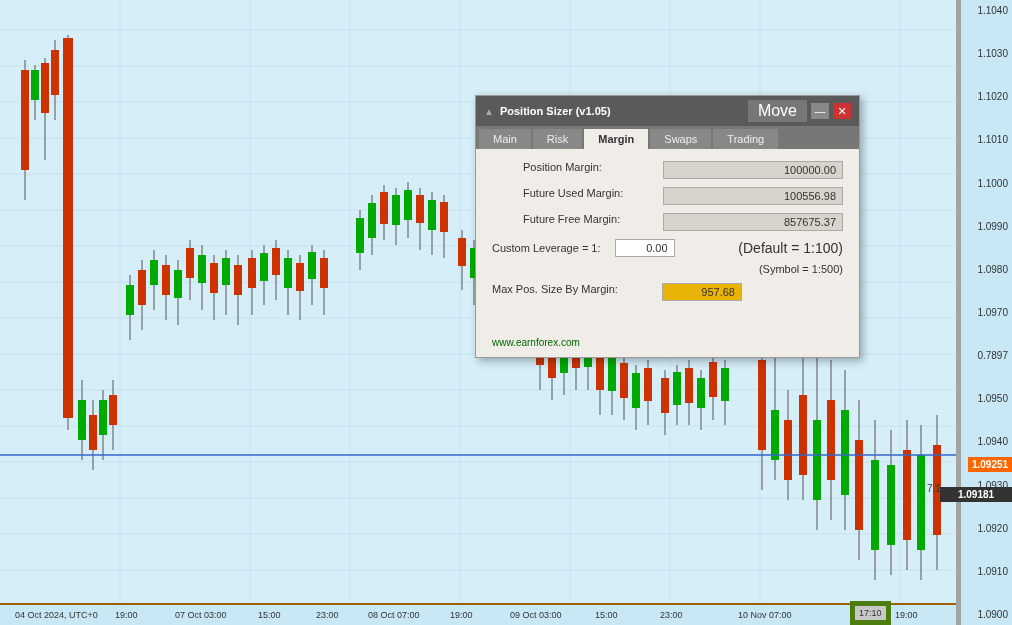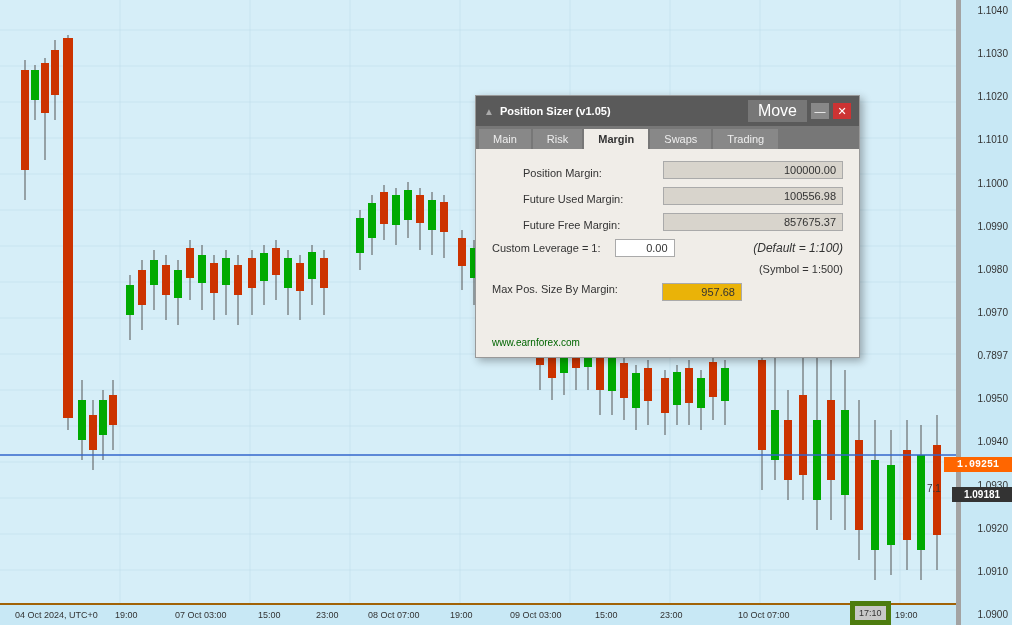--- a/index.html
+++ b/index.html
@@ -70,33 +70,32 @@
 
     
     .price-badge {
       position: absolute;
       right: 0;
       background: #ff6600;
       color: white;
       font-size: 10px;
       font-weight: bold;
       padding: 2px 0;
-      width: 68px;
+      width: 44px;
       text-align: center;
-      font-family: Liberation Mono, monospace;
     }
     .price-badge2 {
       position: absolute;
       right: 0;
       background: #333;
       color: white;
       font-size: 10px;
       font-weight: bold;
       padding: 2px 3px;
-      width: 60px;
+      width: 72px;
       text-align: center;
     }
 
     
     .time-badge {
       position: absolute;
       bottom: 0;
       background: #c8c8c8;
       color: #333;
       font-size: 9px;
@@ -191,21 +190,21 @@
       color: #333;
       font-weight: bold;
     }
 
     .panel-body {
       padding: 12px 16px 10px 16px;
     }
 
     .field-row {
       display: flex;
-      align-items: flex-end;
+      align-items: flex-start;
       margin-bottom: 8px;
       padding-left: 31px;
     }
     .field-label {
       font-size: 11px;
       color: #333;
       flex: 0 0 140px;
     }
     .field-value {
       background: #d8d4cc;
@@ -230,24 +229,23 @@
     .leverage-input {
       background: #fff;
       border: 1px solid #aaa;
       padding: 2px 6px;
       text-align: right;
       font-size: 11px;
       width: 60px;
       color: #333;
     }
     .leverage-default {
-      font-size: 12px;
+      font-size: 14px;
       color: #333;
       margin-left: auto;
-      font-style: italic;
     }
 
     .symbol-row {
       display: flex;
       justify-content: flex-end;
       margin-bottom: 8px;
     }
     .symbol-text {
       font-size: 11px;
       color: #333;
@@ -547,21 +545,21 @@
     <span class="time-label" style="left: 15px;">04 Oct 2024, UTC+0</span>
     <span class="time-label" style="left: 115px;">19:00</span>
     <span class="time-label" style="left: 175px;">07 Oct 03:00</span>
     <span class="time-label" style="left: 258px;">15:00</span>
     <span class="time-label" style="left: 316px;">23:00</span>
     <span class="time-label" style="left: 368px;">08 Oct 07:00</span>
     <span class="time-label" style="left: 450px;">19:00</span>
     <span class="time-label" style="left: 510px;">09 Oct 03:00</span>
     <span class="time-label" style="left: 595px;">15:00</span>
     <span class="time-label" style="left: 660px;">23:00</span>
-    <span class="time-label" style="left: 738px;">10 Oct 07:00</span>
+    <span class="time-label" style="left: 738px;">10 Nov 07:00</span>
     <span class="time-label" style="left: 895px;">19:00</span>
   </div>
 
   <div class="time-badge" style="left: 850px;">17:10</div>
 
   <div class="panel">
 
     <div class="panel-titlebar">
       <div class="panel-titlebar-left">
         <span class="title-arrow">▲</span>

